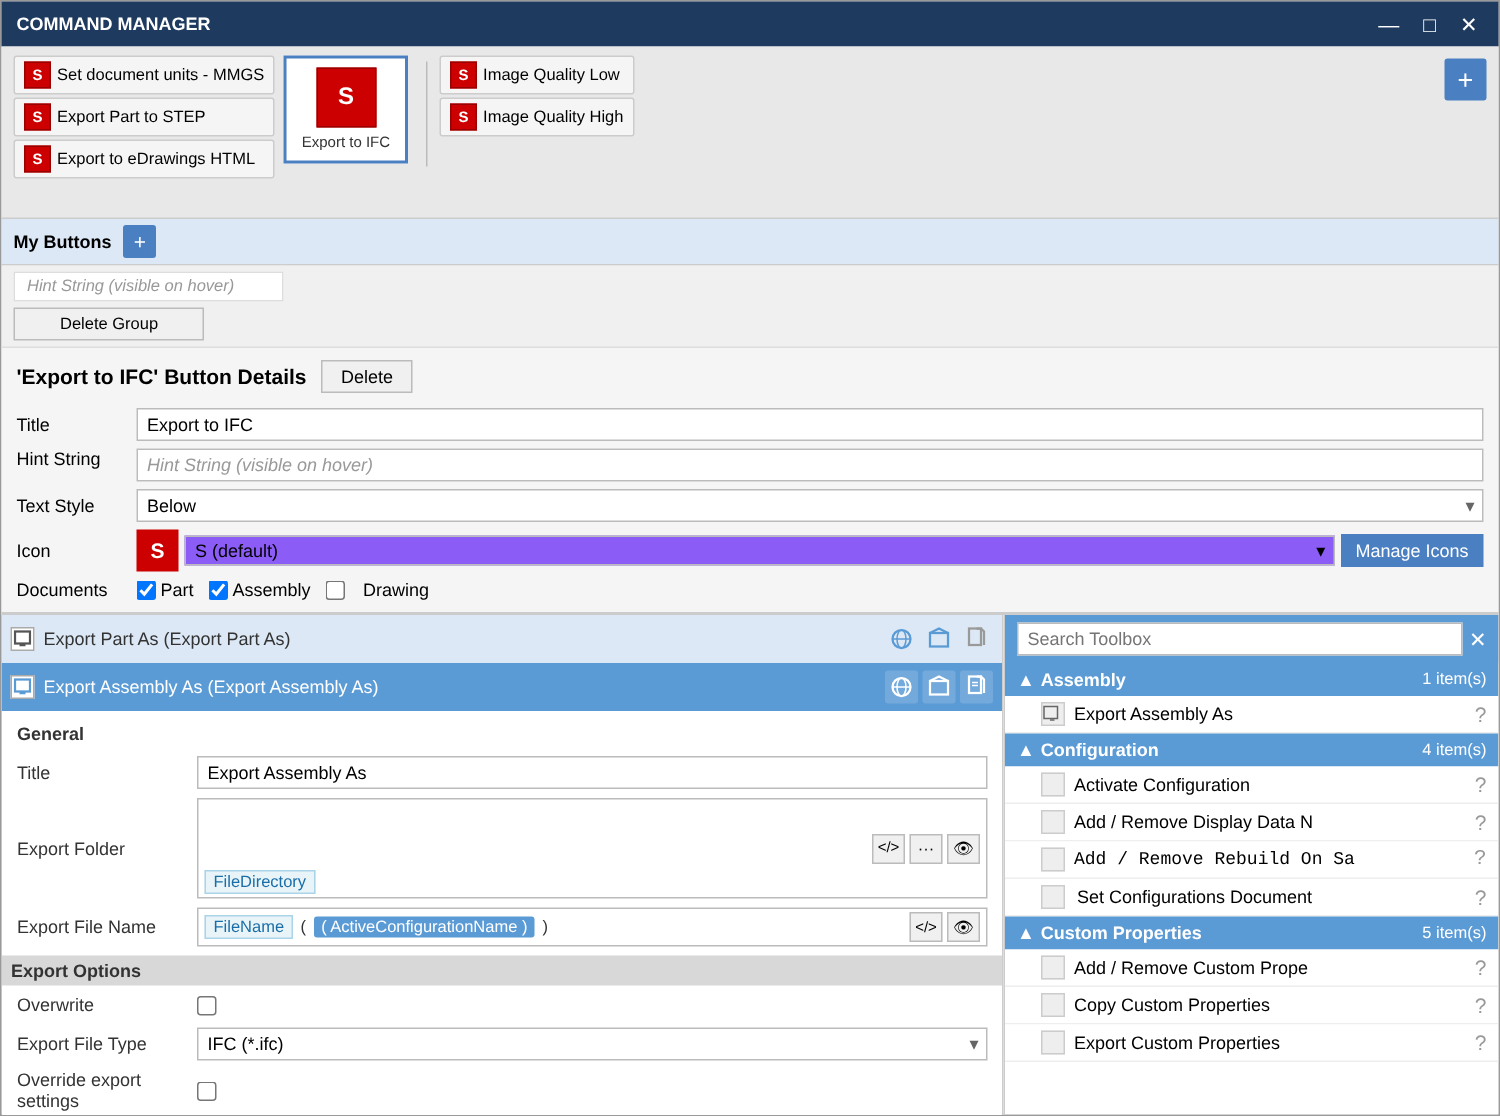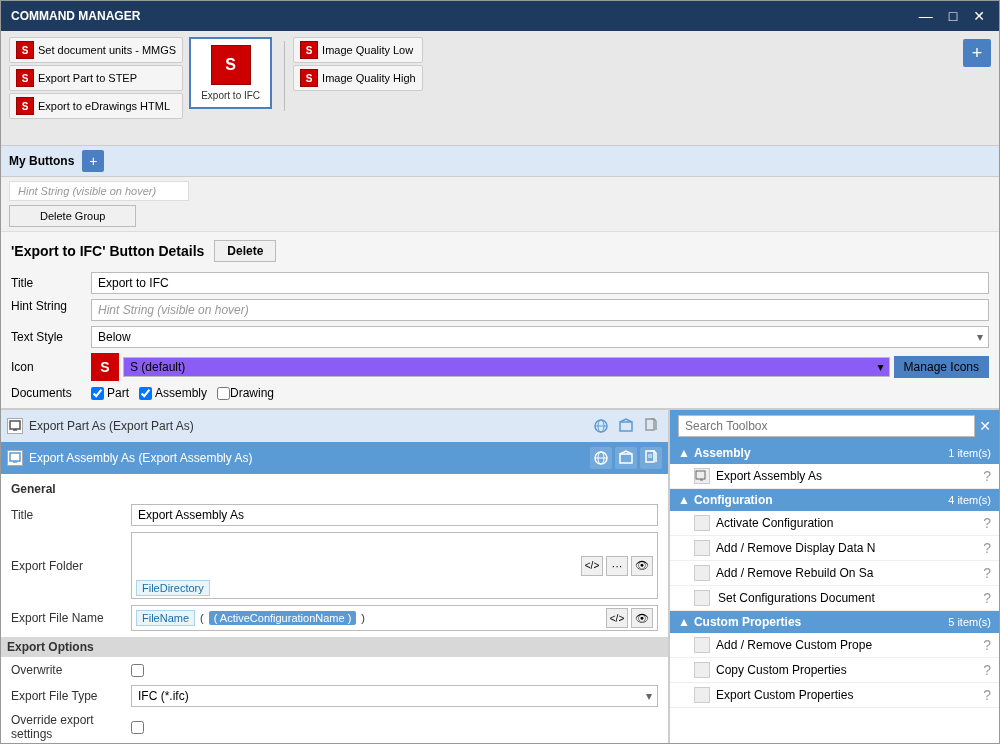--- a/index.html
+++ b/index.html
@@ -80,21 +80,21 @@
   </div>
 
   <div style="padding:4px 8px; background:#f0f0f0; border-bottom:1px solid #ddd;">
     <div style="padding:3px 8px; background:white; border:1px solid #ddd; color:#999; font-style:italic; font-size:11px; width:180px; margin-bottom:4px;">Hint String (visible on hover)</div>
     <button style="padding:4px 30px; background:#f0f0f0; border:1px solid #bbb; cursor:pointer; font-size:11px;">Delete Group</button>
   </div>
 
   <div style="padding:8px 10px; background:#f5f5f5; border-bottom:2px solid #ccc;">
     <div style="font-size:14px; font-weight:bold; margin-bottom:10px; display:flex; align-items:center; gap:10px;">
       <span>'Export to IFC' Button Details</span>
-      <button style="padding:3px 12px; background:#f0f0f0; border:1px solid #bbb; cursor:pointer; font-size:12px;font-weight:bold;">Delete</button>
+      <button style="padding:3px 12px; background:#f0f0f0; border:1px solid #bbb; cursor:pointer; font-size:12px;">Delete</button>
     </div>
 
     <div style="display:flex; align-items:center; margin-bottom:5px;">
       <span style="width:80px; font-size:12px;">Title</span>
       <input type="text" style="flex: 1 1 0%; padding: 3px 6px; border: 1px solid rgb(187, 187, 187); font-size: 12px;" value="Export to IFC">
     </div>
 
     <div style="display:flex; align-items:flex-start; margin-bottom:5px;">
       <span style="width:80px; font-size:12px;">Hint String</span>
       <input type="text" style="flex: 1 1 0%; padding: 3px 6px; border: 1px solid rgb(187, 187, 187); font-size: 12px; color: rgb(153, 153, 153); font-style: italic;" value="Hint String (visible on hover)">
@@ -115,36 +115,36 @@
     <div style="display:flex; align-items:center; margin-bottom:5px;">
       <span style="width:80px; font-size:12px;">Icon</span>
       <div style="flex:1; display:flex; align-items:center; gap:4px;">
         <div style="width:28px; height:28px; background:#cc0000; color:white; font-weight:bold; font-size:14px; display:flex; align-items:center; justify-content:center; flex-shrink:0;">S</div>
         <div style="flex:1; position:relative;">
           <select style="width:100%; padding:2px 6px; border:1px solid #bbb; font-size:12px; background:#8b5cf6; appearance:none;">
             <option>S (default)</option>
           </select>
           <span style="position:absolute; right:6px; top:50%; transform:translateY(-50%); pointer-events:none;">▾</span>
         </div>
-        <button style="padding:4px 10px; background:#4a7fc1; color:#000000; border:none; cursor:pointer; font-size:12px; white-space:nowrap;">Manage Icons</button>
+        <button style="padding:4px 10px; background:#4a7fc1; color:#ffffff; border:none; cursor:pointer; font-size:12px; white-space:nowrap;">Manage Icons</button>
       </div>
     </div>
 
     <div style="display:flex; align-items:center;">
       <span style="width:80px; font-size:12px;">Documents</span>
       <div style="display:flex; align-items:center; gap:10px;">
         <label style="display:flex; align-items:center; gap:3px;">
           <input type="checkbox" checked="" style="">
           <span>Part</span>
         </label>
         <label style="display:flex; align-items:center; gap:3px;">
           <input type="checkbox" checked="" style="">
           <span>Assembly</span>
         </label>
-        <label style="display:flex; align-items:center; gap:0;">
+        <label style="display:flex; align-items:center; gap:12px;">
           <input type="checkbox" style="">
           <span>Drawing</span>
         </label>
       </div>
     </div>
   </div>
 
   <div style="display:flex; flex:1; overflow:hidden; min-height:0;">
 
     <div style="flex:1; display:flex; flex-direction:column; border-right:1px solid #ccc; overflow:hidden; min-height:0;">
@@ -314,21 +314,21 @@
           <div style="display:flex; align-items:center; padding:4px 8px 4px 24px; border-bottom:1px solid #eee; background:white; gap:6px;">
             <div style="width:16px; height:16px; background:#eee; border:1px solid #ccc; flex-shrink:0;"></div>
             <span style="flex:1; font-size:12px;">Activate Configuration</span>
             <span style="color:#999; cursor:pointer; font-size:14px;">?</span>
           </div>
           <div style="display:flex; align-items:center; padding:4px 8px 4px 24px; border-bottom:1px solid #eee; background:white; gap:6px;">
             <div style="width:16px; height:16px; background:#eee; border:1px solid #ccc; flex-shrink:0;"></div>
             <span style="flex:1; font-size:12px;">Add / Remove Display Data N</span>
             <span style="color:#999; cursor:pointer; font-size:14px;">?</span>
           </div>
-          <div style="display:flex; align-items:center; padding:4px 8px 4px 24px; border-bottom:1px solid #eee; background:white; gap:6px;">
+          <div style="display:flex; align-items:center; padding:4px 8px 4px 24px; border-bottom:1px solid #eee; background:white; gap:6px;font-family:Liberation Mono, monospace;">
             <div style="width:16px; height:16px; background:#eee; border:1px solid #ccc; flex-shrink:0;"></div>
             <span style="flex:1; font-size:12px;">Add / Remove Rebuild On Sa</span>
             <span style="color:#999; cursor:pointer; font-size:14px;">?</span>
           </div>
           <div style="display:flex; align-items:center; padding:4px 8px 4px 24px; border-bottom:1px solid #eee; background:white; gap:8px;">
             <div style="width:16px; height:16px; background:#eee; border:1px solid #ccc; flex-shrink:0;"></div>
             <span style="flex:1; font-size:12px;">Set Configurations Document</span>
             <span style="color:#999; cursor:pointer; font-size:14px;">?</span>
           </div>
         </div>

